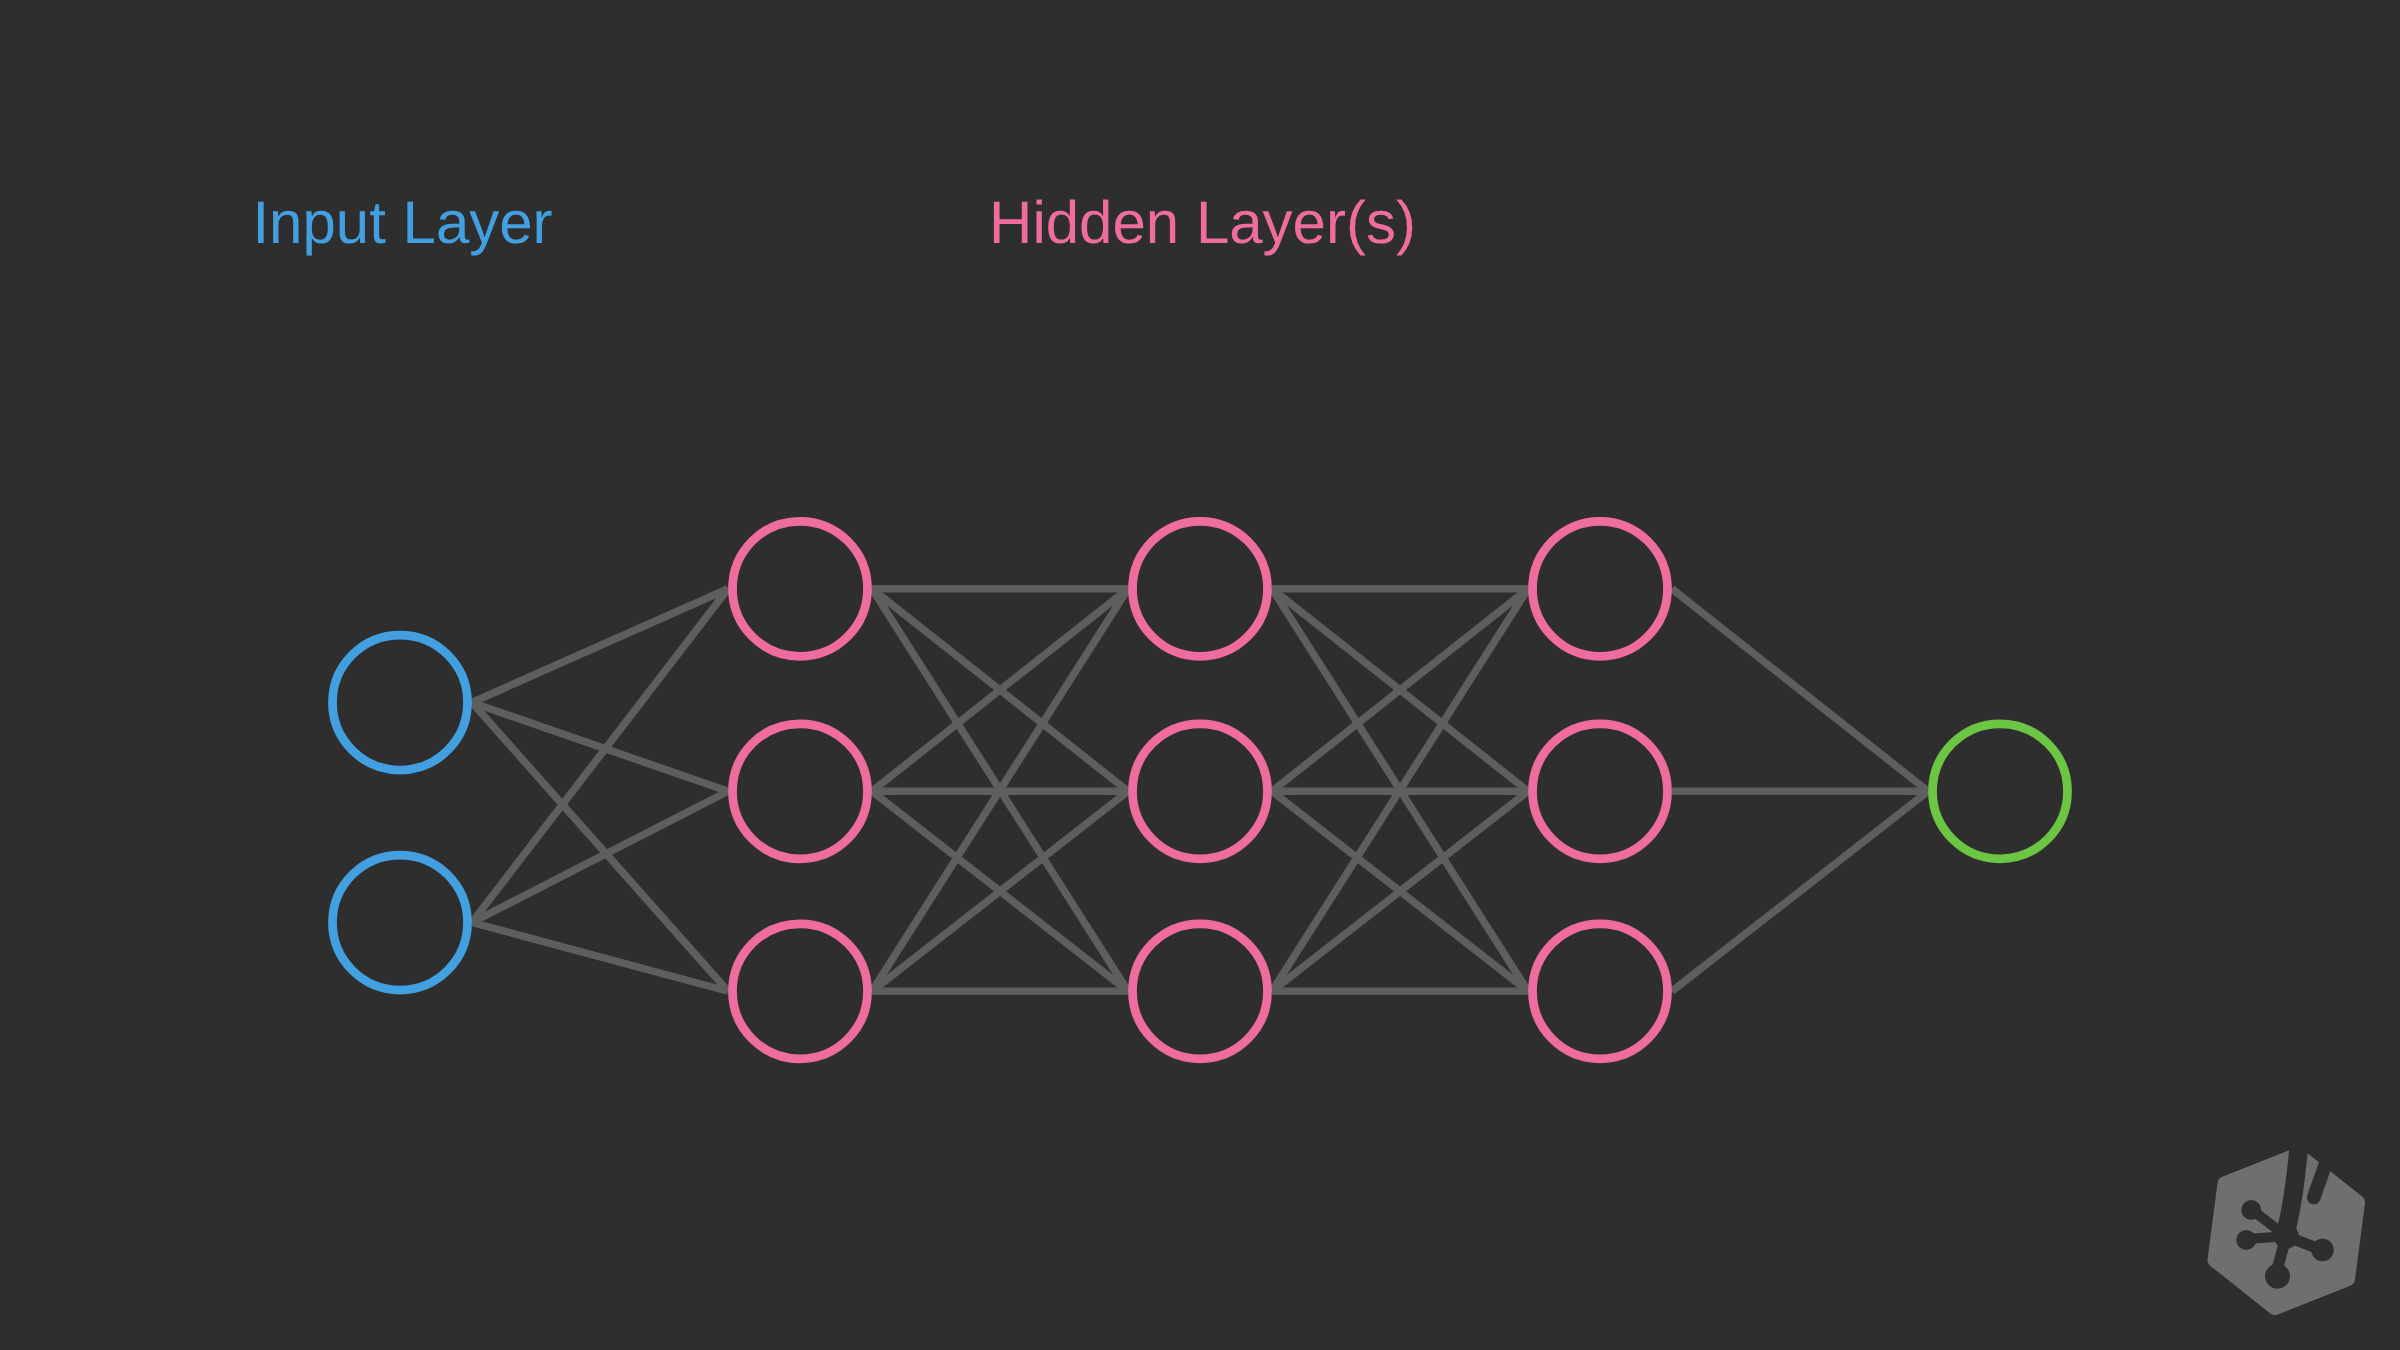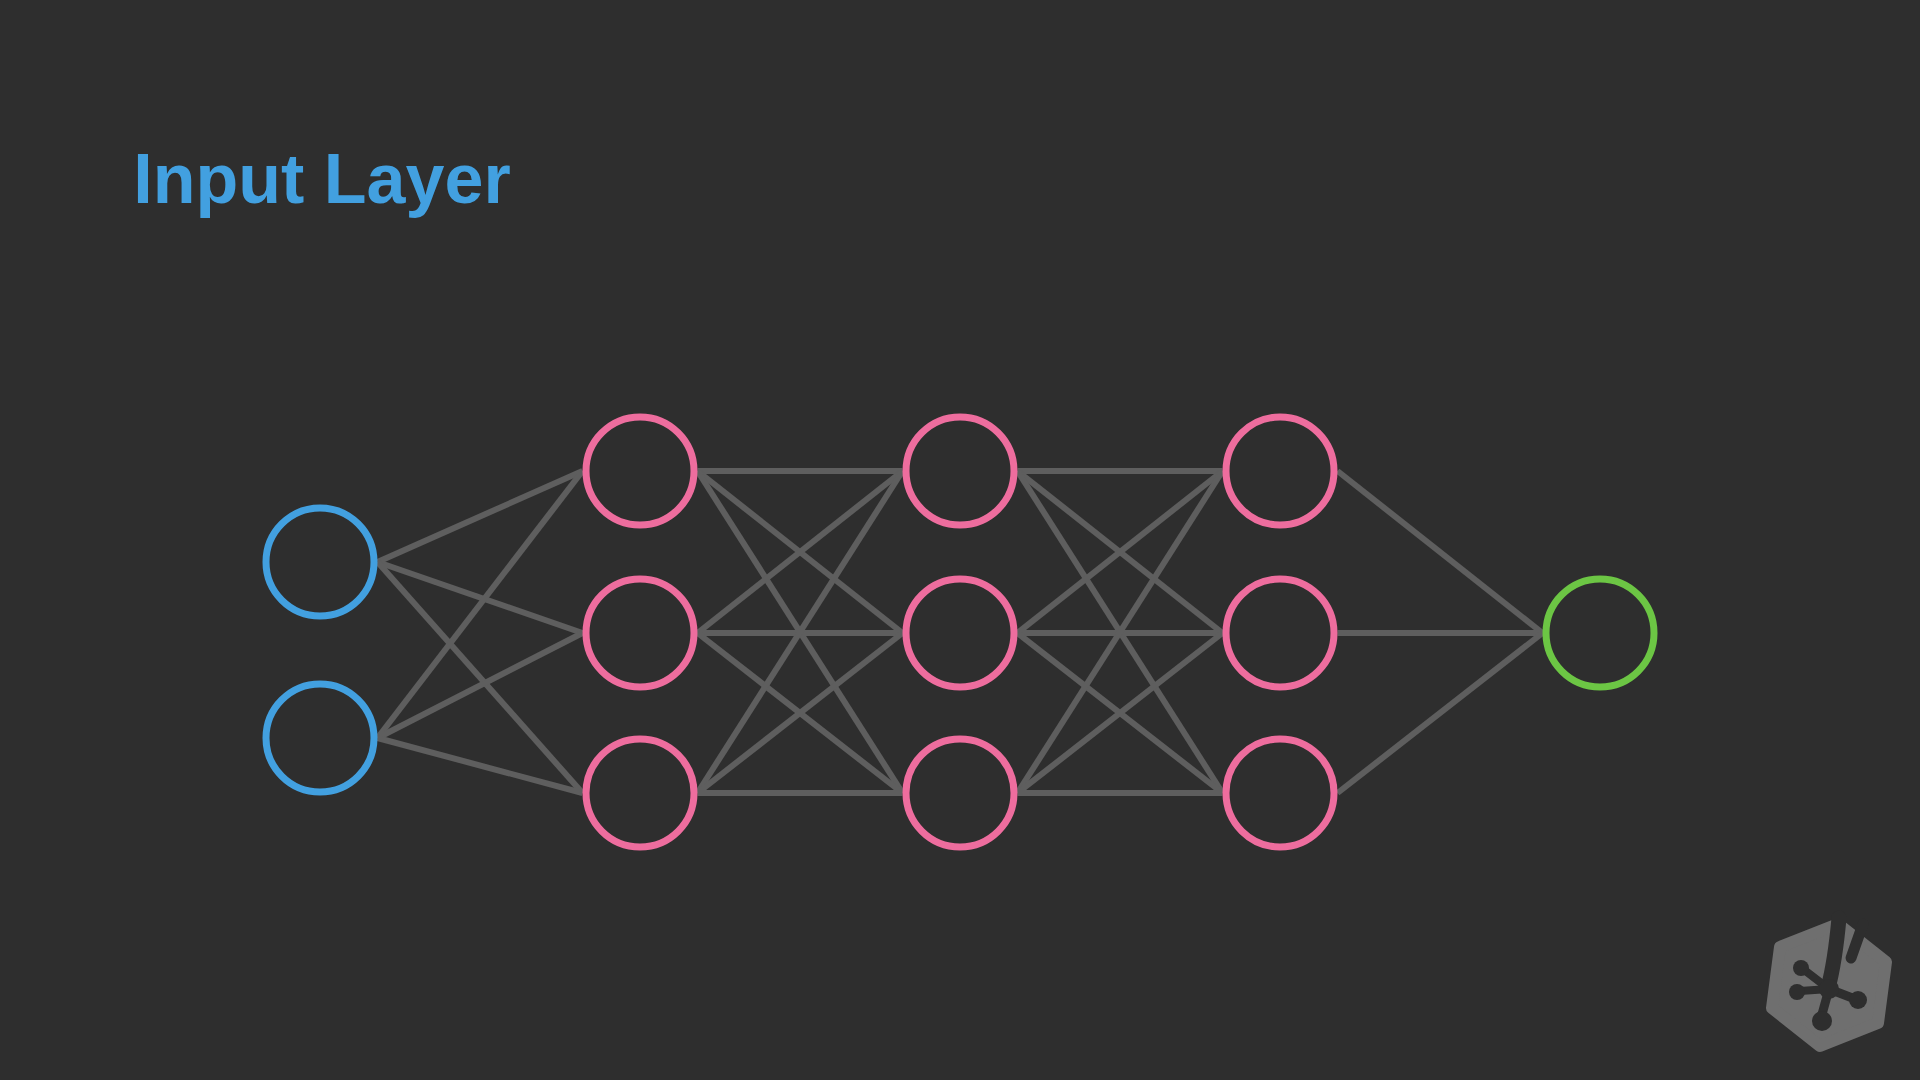--- a/index.html
+++ b/index.html
@@ -5,22 +5,22 @@
 <style>
   html,body{margin:0;padding:0;}
   body{
     width:1920px;height:1080px;overflow:hidden;
     font-family:"Liberation Sans",sans-serif;
   }
   .stage{position:relative;width:1920px;height:1080px;}
   .layer-label{
     position:absolute;
     transform:translate(-50%,-50%);
-    font-size:70px;
-    font-weight:700;
+    font-size:48px;
+    font-weight:400;
     letter-spacing:0px;
     white-space:nowrap;
     user-select:none;
   }
   svg.net{position:absolute;left:0;top:0;}
 </style>
 </head>
 <body style="background: rgb(46, 46, 46);">
 
 <div class="stage">
@@ -85,13 +85,14 @@
         <circle cx="1829" cy="989" r="10" fill="#2e2e2e"></circle>
         <circle cx="1801" cy="968" r="8" fill="#2e2e2e"></circle>
         <circle cx="1797" cy="992" r="8" fill="#2e2e2e"></circle>
         <circle cx="1822" cy="1021" r="10" fill="#2e2e2e"></circle>
         <circle cx="1858" cy="1000" r="9" fill="#2e2e2e"></circle>
       </g>
     </g>
   </svg>
 
   <div class="layer-label" style="left: 322px; top: 179px; color: rgb(66, 160, 224);">Input Layer</div>
+  <div class="layer-label" style="left: 962px; top: 179px; color: rgb(238, 109, 158);">Hidden Layer(s)</div>
 </div>
 
 </body></html>

